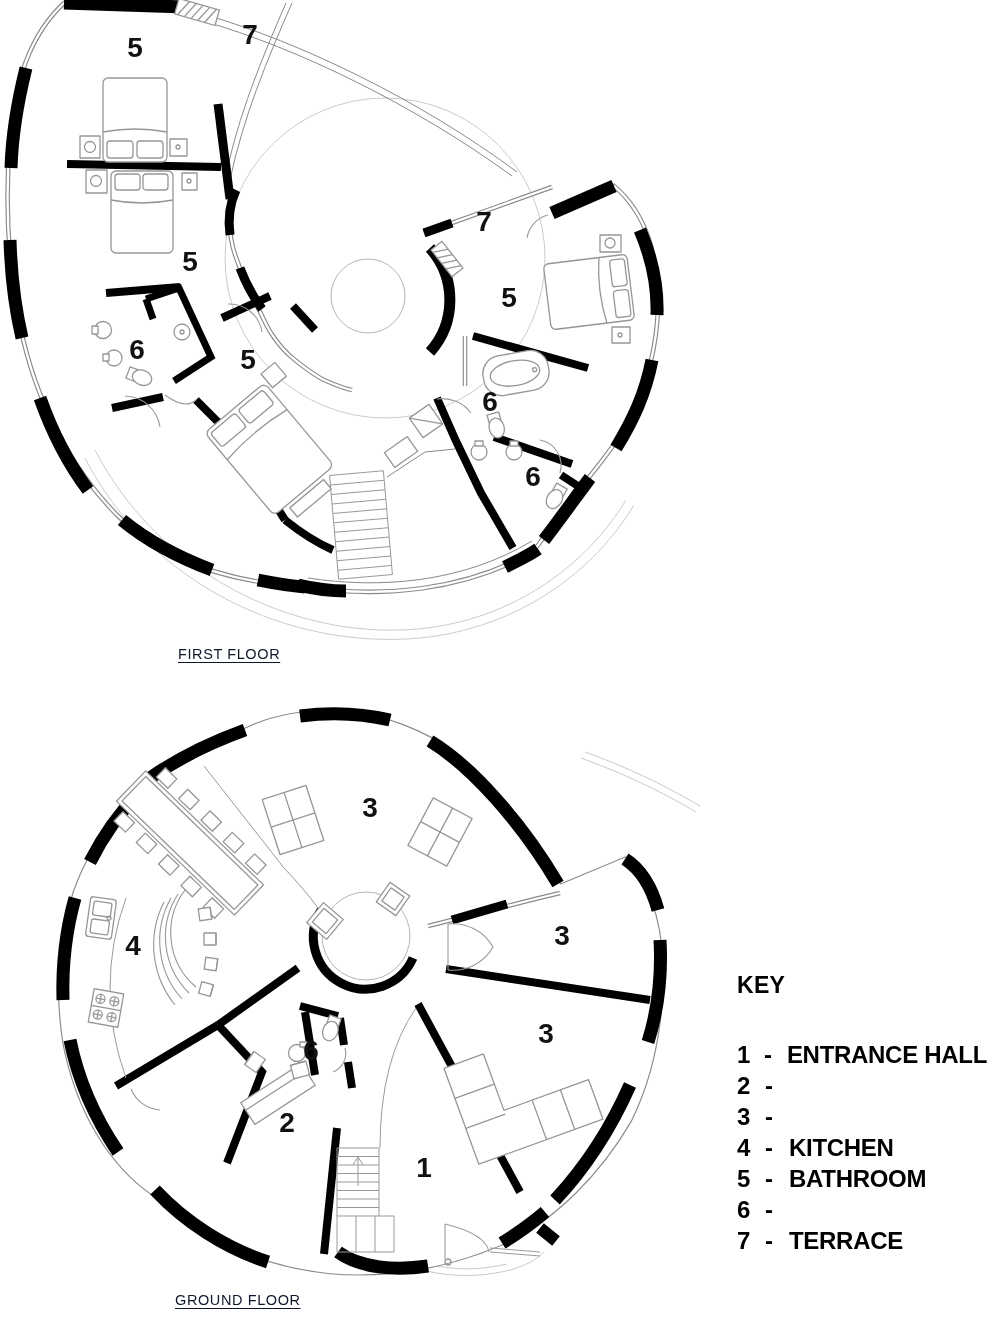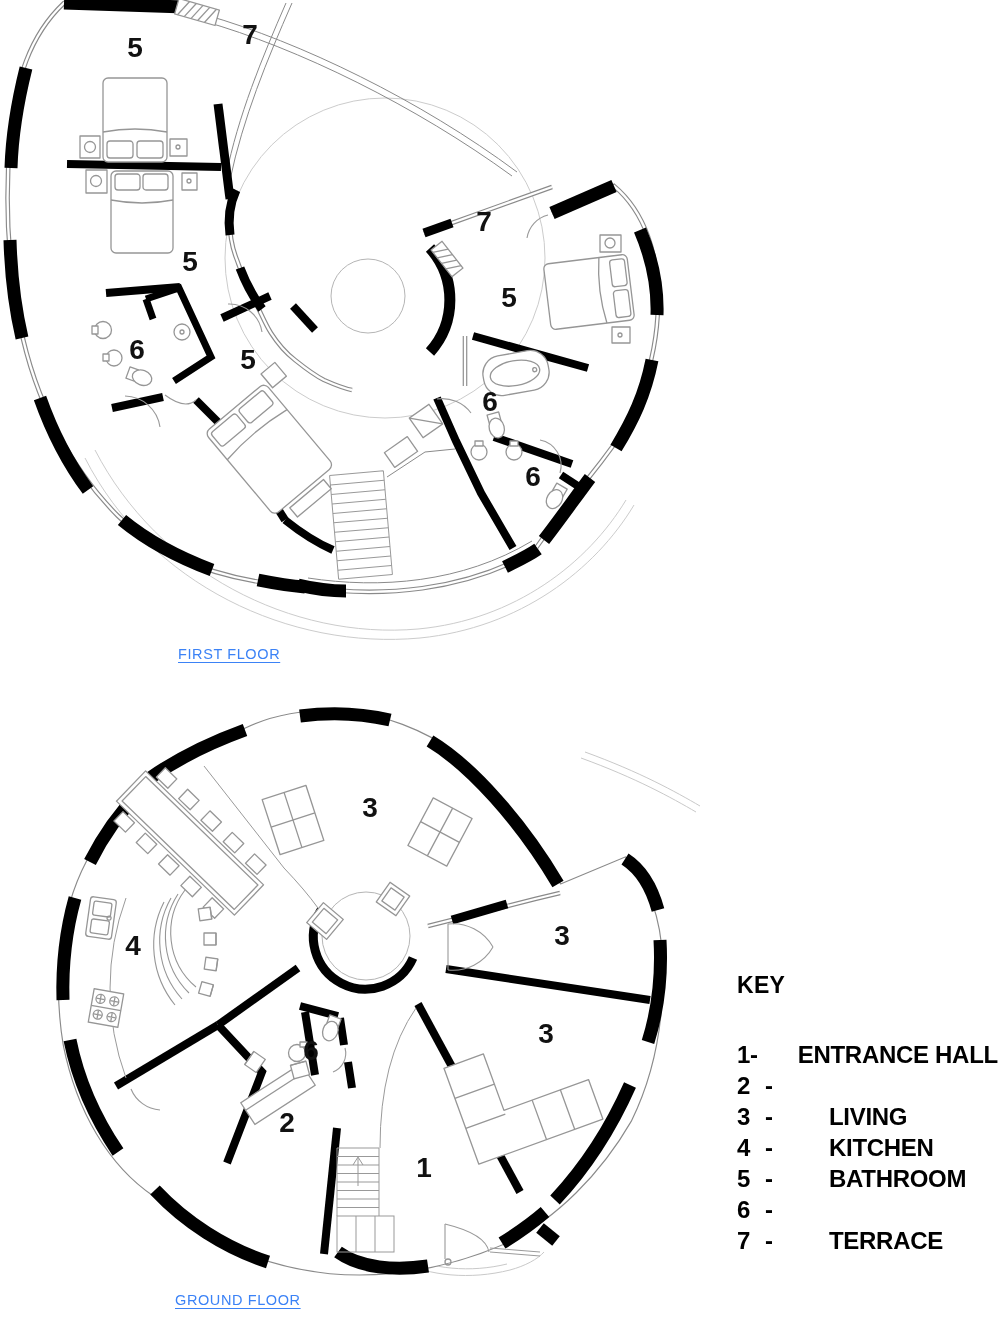--- a/index.html
+++ b/index.html
@@ -2,28 +2,28 @@
 <html><head>
 <meta charset="utf-8">
 <style>
   html,body{margin:0;padding:0;background:#fff;}
   .page{position:relative;width:1000px;height:1317px;background:#ffffff;overflow:hidden;
         font-family:"Liberation Sans",sans-serif;color:#000;}
   svg{position:absolute;left:0;top:0;}
   .rlabel{position:absolute;transform:translate(-50%,-50%);font-size:28px;font-weight:bold;
           color:#111;line-height:1;letter-spacing:0;}
   .caption{position:absolute;font-size:14.5px;letter-spacing:.6px;text-decoration:underline;
-           text-underline-offset:3px;color:#3b82f6;}
+           text-underline-offset:3px;color:#0f172a;}
   .key{position:absolute;left:737px;top:972px;width:250px;}
   .key-title{font-size:23px;font-weight:bold;letter-spacing:.3px;}
   .key-items{margin-top:42px;}
   .key-row{display:flex;align-items:baseline;height:31px;font-size:24px;font-weight:bold;letter-spacing:-0.3px;}
   .kn{width:28px;}
   .kd{width:24px;text-align:left;}
-  .kv{flex:1;white-space:nowrap;margin-left:40px;}
+  .kv{flex:1;white-space:nowrap;}
 </style>
 </head>
 <body>
 
 <div class="page">
 
 <svg width="1000" height="1317" viewBox="0 0 1000 1317">
 
   <g>
 
@@ -419,21 +419,20 @@
           <span class="kd">-</span>
           <span class="kv">ENTRANCE HALL</span>
         </div>
     <div class="key-row">
           <span class="kn">2</span>
           <span class="kd">-</span>
         </div>
     <div class="key-row">
           <span class="kn">3</span>
           <span class="kd">-</span>
-          <span class="kv">LIVING</span>
         </div>
     <div class="key-row">
           <span class="kn">4</span>
           <span class="kd">-</span>
           <span class="kv">KITCHEN</span>
         </div>
     <div class="key-row">
           <span class="kn">5</span>
           <span class="kd">-</span>
           <span class="kv">BATHROOM</span>

